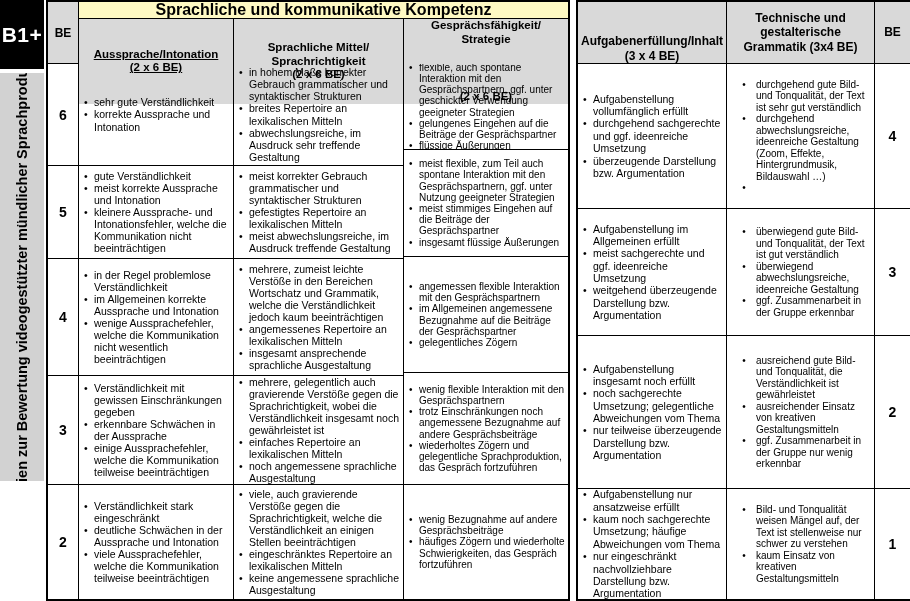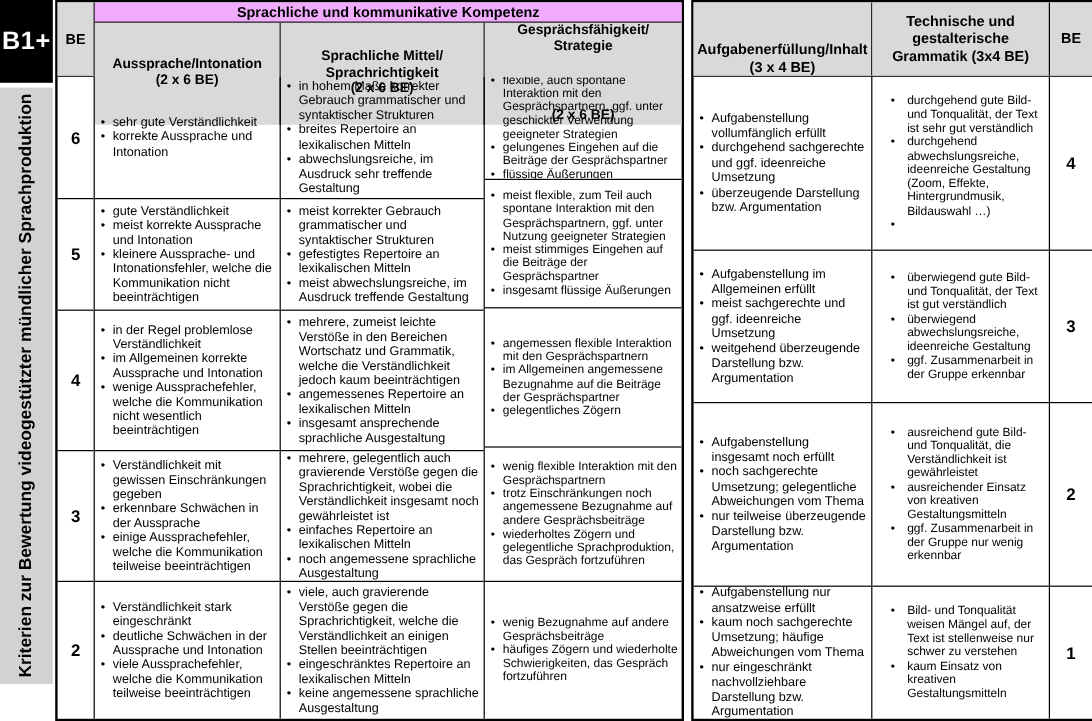--- a/index.html
+++ b/index.html
@@ -1,46 +1,46 @@
 <!DOCTYPE html>
 <html><head>
 <meta charset="utf-8">
 <style>
   * { margin:0; padding:0; box-sizing:border-box; }
   html,body { width:910px; height:601px; background:#fff; overflow:hidden; }
   body { font-family:"Liberation Sans", sans-serif; color:#000; }
   .page { position:relative; width:910px; height:601px; display:flex; }
 
   
-  .sidebar { width:44px; height:570px; display:flex; flex-direction:column; flex:none;justify-content:center; }
+  .sidebar { width:44px; height:481px; display:flex; flex-direction:column; flex:none;justify-content:center; }
   .badge { height:69px; background:#000; color:#fff; font-weight:bold; font-size:21px;
            display:flex; align-items:center; justify-content:center; letter-spacing:0.5px; }
   .sidebar-body { flex:1; margin-top:4px; background:#d2d2d2; display:flex;
                   align-items:center; justify-content:center; overflow:hidden; }
   .vtext { writing-mode:vertical-rl; transform:rotate(180deg); font-weight:bold;
            font-size:14.5px; white-space:nowrap; }
 
   
   .tbl { border:2px solid #000; height:601px; flex:none; display:flex; flex-direction:column; margin-left:2px; }
   .tbl.lt { width:524px; }
   .gap { width:4px; flex:none; }
   .tbl.rt { width:336px; }
   .lt-header { display:flex; height:62px; border-bottom:1px solid #000; flex:none; }
   .be-h { width:31px; border-right:1px solid #000; background:#d9d9d9; display:flex;
           align-items:center; justify-content:center; font-weight:bold; font-size:12px; flex:none; }
   .lt-hr { flex:1; display:flex; flex-direction:column; }
-  .group-h { height:17px; border-bottom:1px solid #000; background:#f0abfc; font-weight:bold;
-             font-size:12px; display:flex; align-items:center; justify-content:center; flex:none; }
+  .group-h { height:17px; border-bottom:1px solid #000; background:#fef9c3; font-weight:bold;
+             font-size:16px; display:flex; align-items:center; justify-content:center; flex:none; }
   .sub-hs { flex:1; display:flex; }
   .sub-h { background:#d9d9d9; border-right:1px solid #000; font-weight:bold; font-size:11.5px;
            text-align:center; display:flex; flex-direction:column; align-items:center;
            justify-content:center; line-height:1.18; padding:0 3px; }
   .sub-h:last-child { border-right:none;gap:44px; }
   .sub-h span { display:block; }
-  .w-a { width:155px; flex:none; } .w-s { width:170px; flex:none; } .w-g { flex:1; }
+  .w-a { width:155px; flex:none;text-decoration:underline; } .w-s { width:170px; flex:none; } .w-g { flex:1; }
 
   .body-row { flex:1; display:flex; overflow:hidden; }
   .col { display:flex; flex-direction:column; flex:none; }
   .col-be { width:31px; border-right:1px solid #000; }
   .col-a  { width:155px; border-right:1px solid #000; }
   .col-s  { width:170px; border-right:1px solid #000; }
   .col-g  { width:164px; }
   .cell { border-bottom:1px solid #000; display:flex; flex-direction:column;
           justify-content:center; padding:2px 3px; overflow:hidden; }
   .col .cell:last-child { border-bottom:none; }

